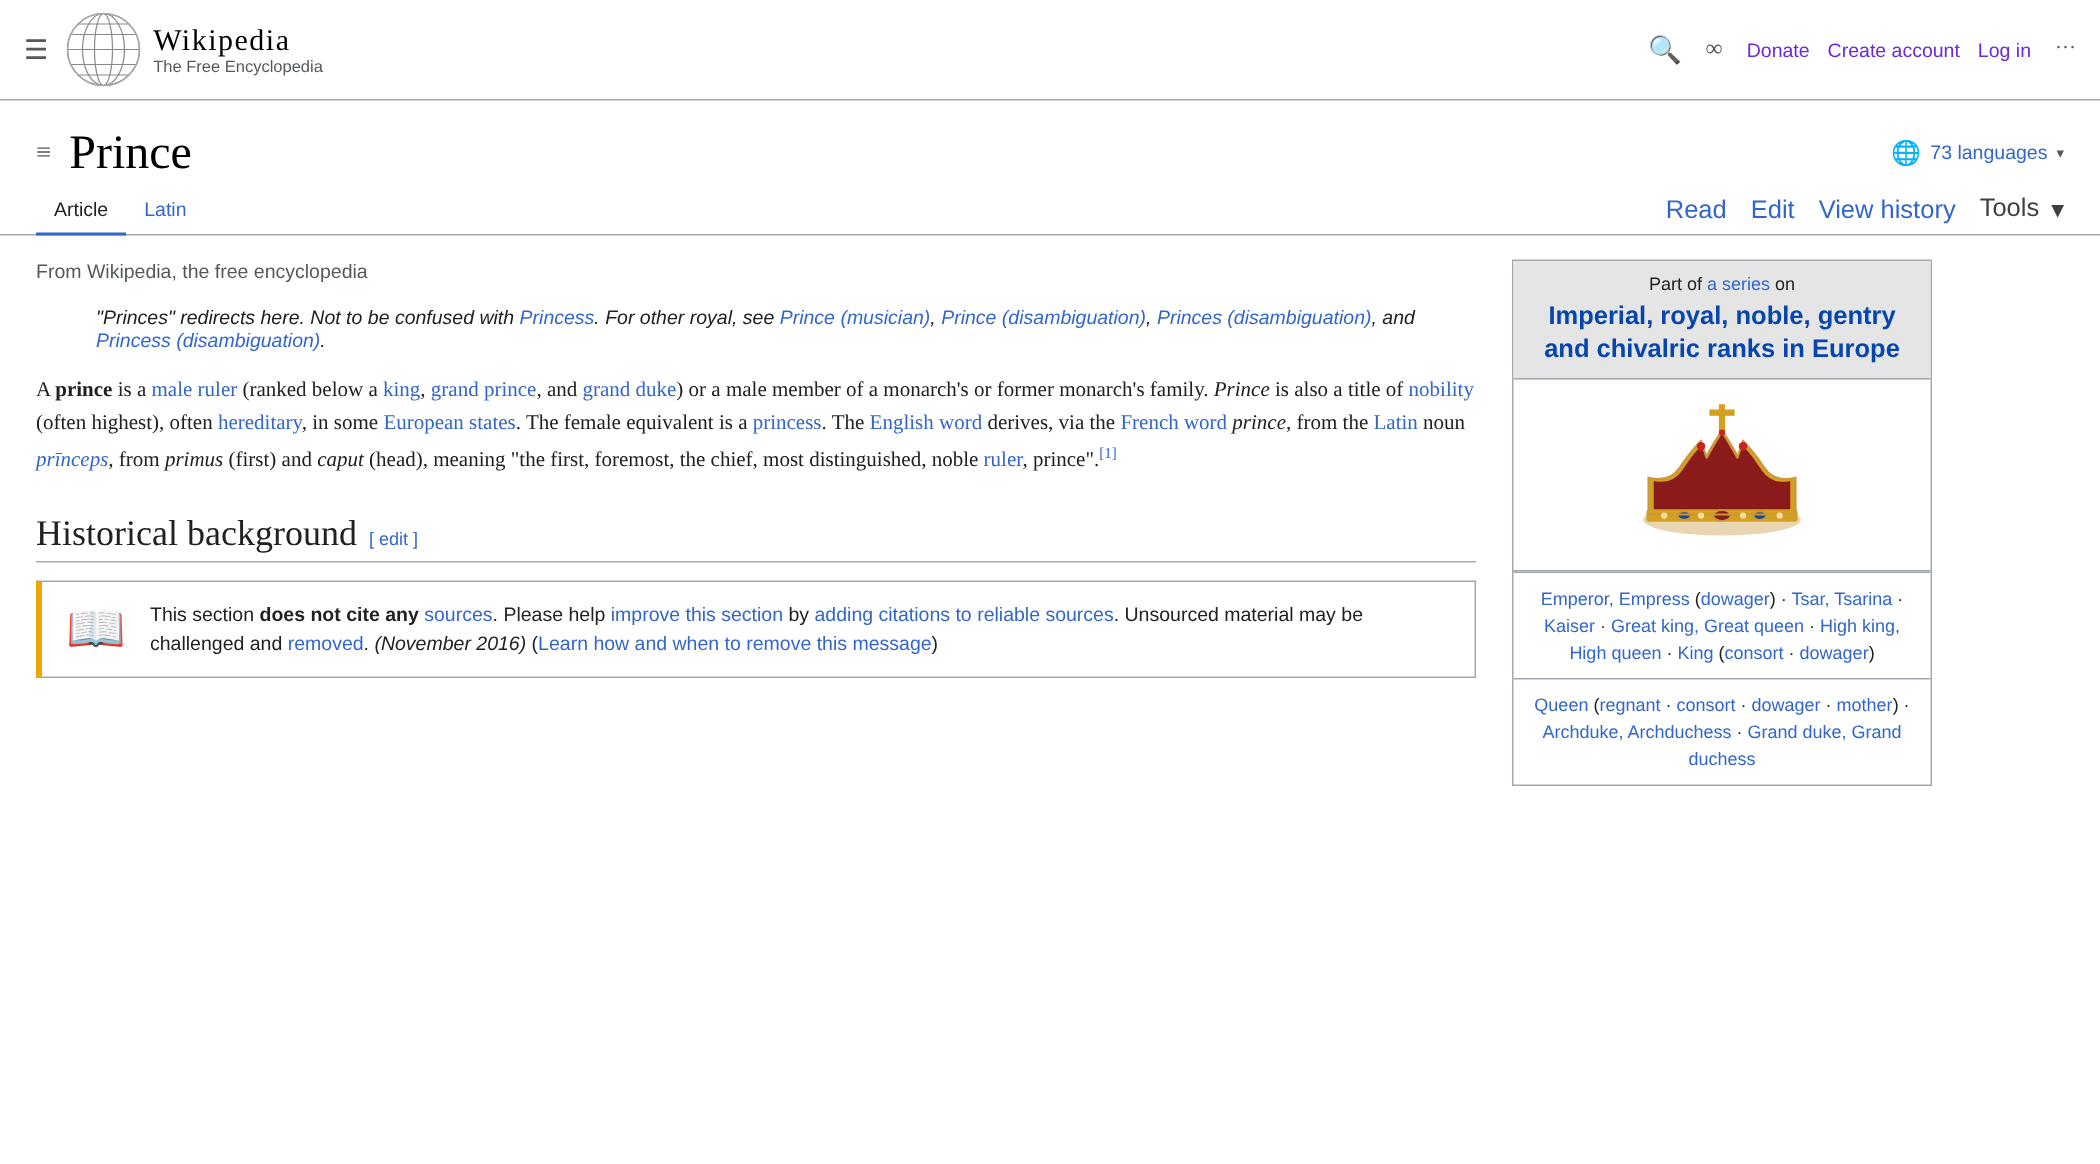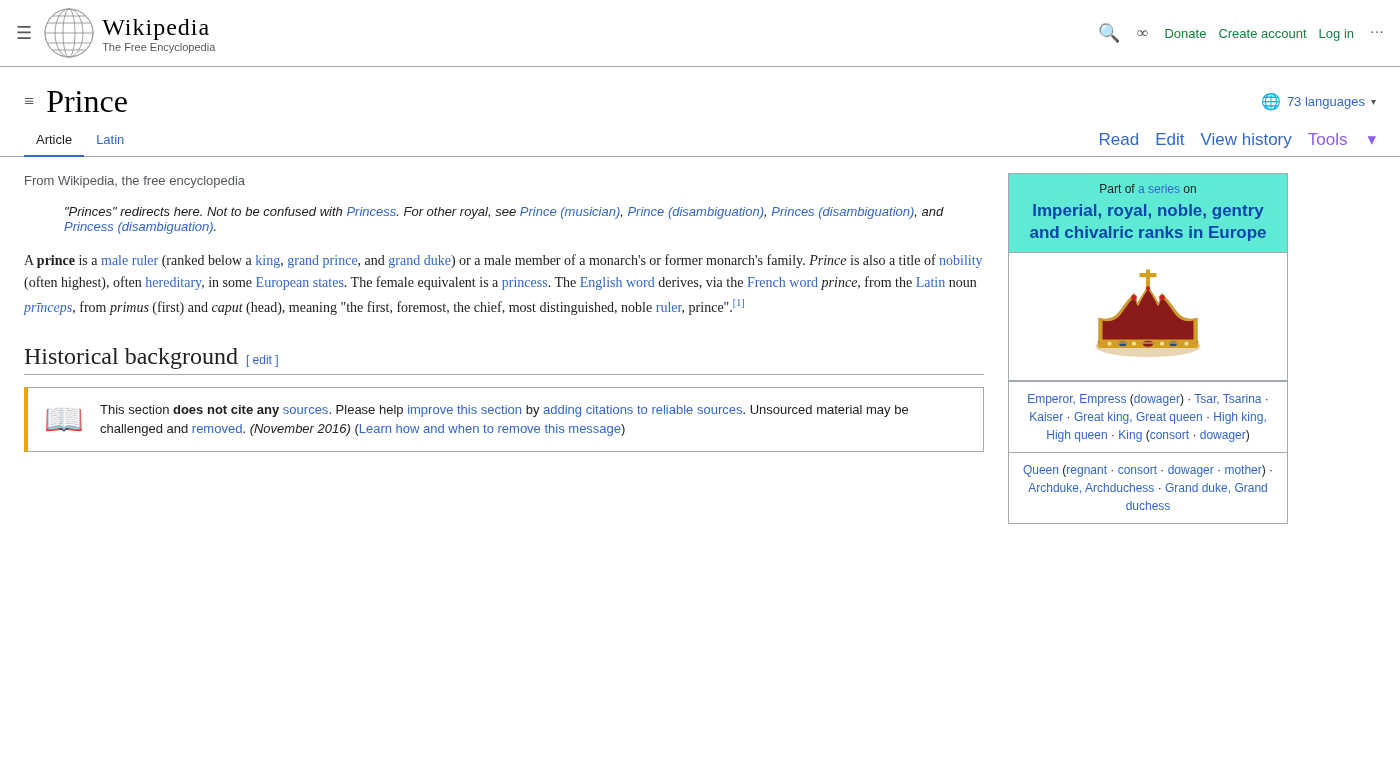--- a/index.html
+++ b/index.html
@@ -37,21 +37,21 @@
     .logo-globe {
       width: 50px;
       height: 50px;
     }
     .logo-text-area {
       display: flex;
       flex-direction: column;
     }
     .logo-title {
       font-family: 'Linux Libertine', 'Georgia', serif;
-      font-size: 24px;
+      font-size: 20px;
       font-weight: normal;
       letter-spacing: 1px;
       color: #000;
     }
     .logo-subtitle {
       font-size: 11px;
       color: #54595d;
       font-family: sans-serif;
     }
     .header-right {
@@ -65,21 +65,21 @@
       color: #54595d;
     }
     .header-nav-links {
       display: flex;
       align-items: center;
       gap: 12px;
       font-family: sans-serif;
       font-size: 13px;
     }
     .header-nav-links a {
-      color: #15803d;
+      color: #6d28d9;
       text-decoration: none;
     }
     
     
     .page-title-area {
       padding: 16px 24px 0 24px;
       display: flex;
       align-items: center;
       justify-content: space-between;
     }
@@ -155,24 +155,24 @@
       font-size: 17px;
       padding-bottom: 6px;
     }
     .tabs-right a {
       color: #3366cc;
       text-decoration: none;
       cursor: pointer;
     }
     .tools-btn {
       display: flex;
-      align-items: center;
-      gap: 20px;
-      cursor: pointer;
-      color: #8b5cf6;
+      align-items: flex-start;
+      gap: 8px;
+      cursor: pointer;
+      color: #404040;
     }
 
     
     .content-area {
       display: flex;
       padding: 16px 24px;
       gap: 24px;
     }
     .main-content {
       flex: 1;
@@ -266,21 +266,21 @@
       width: 280px;
       flex-shrink: 0;
       border: 1px solid #a2a9b1;
       font-family: sans-serif;
       font-size: 13px;
       align-self: flex-start;
     }
     .sidebar-header {
       text-align: center;
       padding: 8px;
-      background: #5eead4;
+      background: #e5e5e5;
       border-bottom: 1px solid #a2a9b1;
     }
     .sidebar-part-of {
       font-size: 12px;
       color: #202122;
     }
     .sidebar-part-of a {
       color: #3366cc;
       text-decoration: none;
     }

